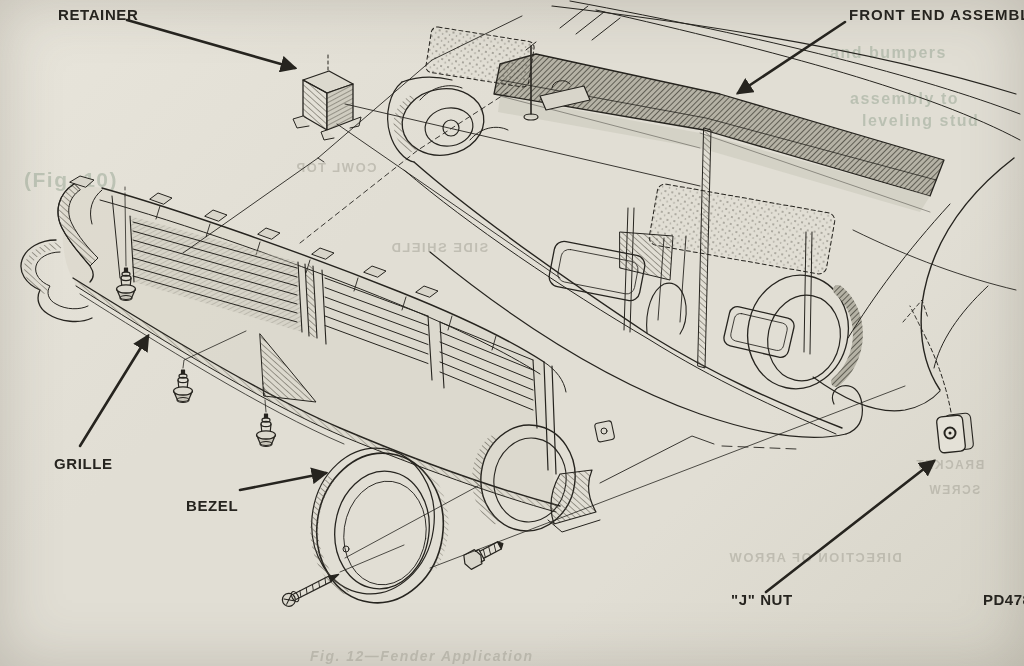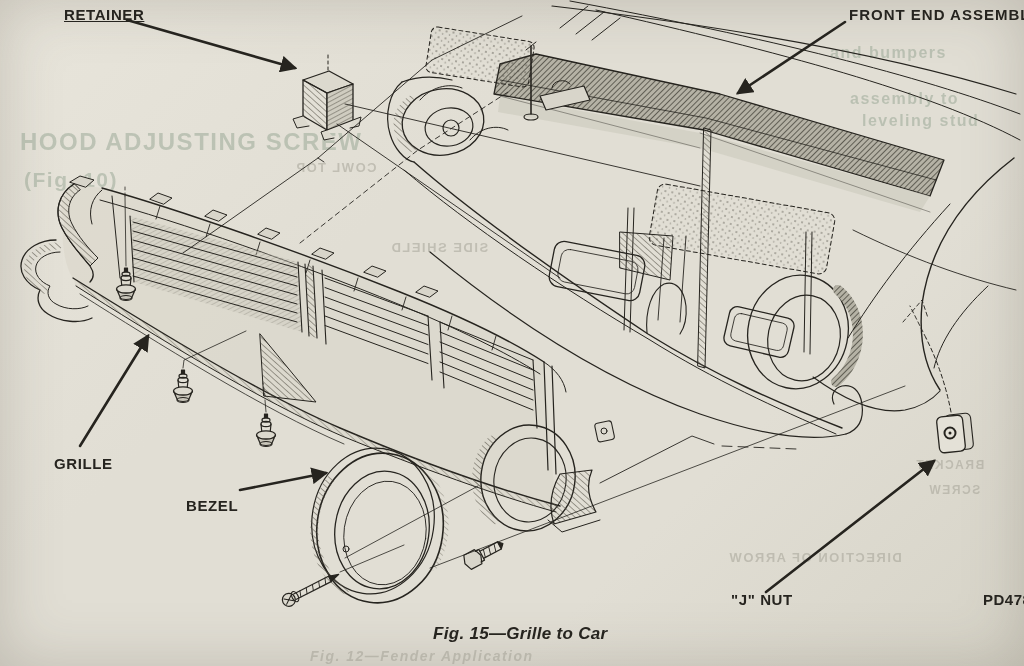--- a/index.html
+++ b/index.html
@@ -25,21 +25,20 @@
     position:absolute;z-index:3;color:var(--ink);font-weight:700;font-style:italic;
     font-size:17px;letter-spacing:.3px;white-space:nowrap;
   }
   .plate{position:absolute;z-index:3;color:var(--ink);font-weight:700;font-size:15px;letter-spacing:.5px;margin-left:14px;}
 </style>
 </head>
 <body>
 
 <div class="page">
 
-  <div class="ghost" style="left:20px;top:128px;font-size:24px;">HOOD ADJUSTING SCREW</div>
   <div class="ghost" style="left:24px;top:168px;font-size:21px;">(Fig. 10)</div>
   <div class="ghost" style="left:830px;top:44px;font-size:16px;">and bumpers</div>
   <div class="ghost" style="left:850px;top:90px;font-size:16px;">assembly to</div>
   <div class="ghost" style="left:862px;top:112px;font-size:16px;">leveling stud</div>
   <div class="ghost gray mir" style="left:390px;top:240px;font-size:13px;">SIDE SHIELD</div>
   <div class="ghost gray mir" style="left:295px;top:160px;font-size:13px;">COWL TOP</div>
   <div class="ghost gray mir" style="left:728px;top:550px;font-size:13px;">DIRECTION OF ARROW</div>
   <div class="ghost gray mir" style="left:915px;top:458px;font-size:12px;">BRACKET</div>
   <div class="ghost gray mir" style="left:928px;top:483px;font-size:12px;">SCREW</div>
   <div class="ghost gray it" style="left:310px;top:608px;font-size:14px;">Fig. 12—Fender Application</div>
@@ -256,21 +255,20 @@
       <g stroke-width="2.6">
         <path d="M127,20 L295,68" marker-end="url(#ah)"></path>
         <path d="M845,22 L738,93" marker-end="url(#ah)"></path>
         <path d="M80,446 L148,336" marker-end="url(#ah)"></path>
         <path d="M240,490 L326,473" marker-end="url(#ah)"></path>
         <path d="M766,592 L934,461" marker-end="url(#ah)"></path>
       </g>
     </g>
   </svg>
 
-  <div class="lbl" style="left:64px;top:6px;text-decoration:underline;">RETAINER</div>
+  <div class="lbl" style="left:58px;top:6px;">RETAINER</div>
   <div class="lbl" style="left:849px;top:6px;letter-spacing:1px;">FRONT END ASSEMBLY</div>
   <div class="lbl" style="left:54px;top:455px;">GRILLE</div>
   <div class="lbl" style="left:186px;top:497px;">BEZEL</div>
   <div class="lbl" style="left:731px;top:591px;">"J" NUT</div>
 
   <div class="plate" style="left:969px;top:591px;">PD478</div>
-  <div class="caption" style="left:433px;top:624px;">Fig. 15—Grille to Car</div>
 </div>
 
 </body></html>

